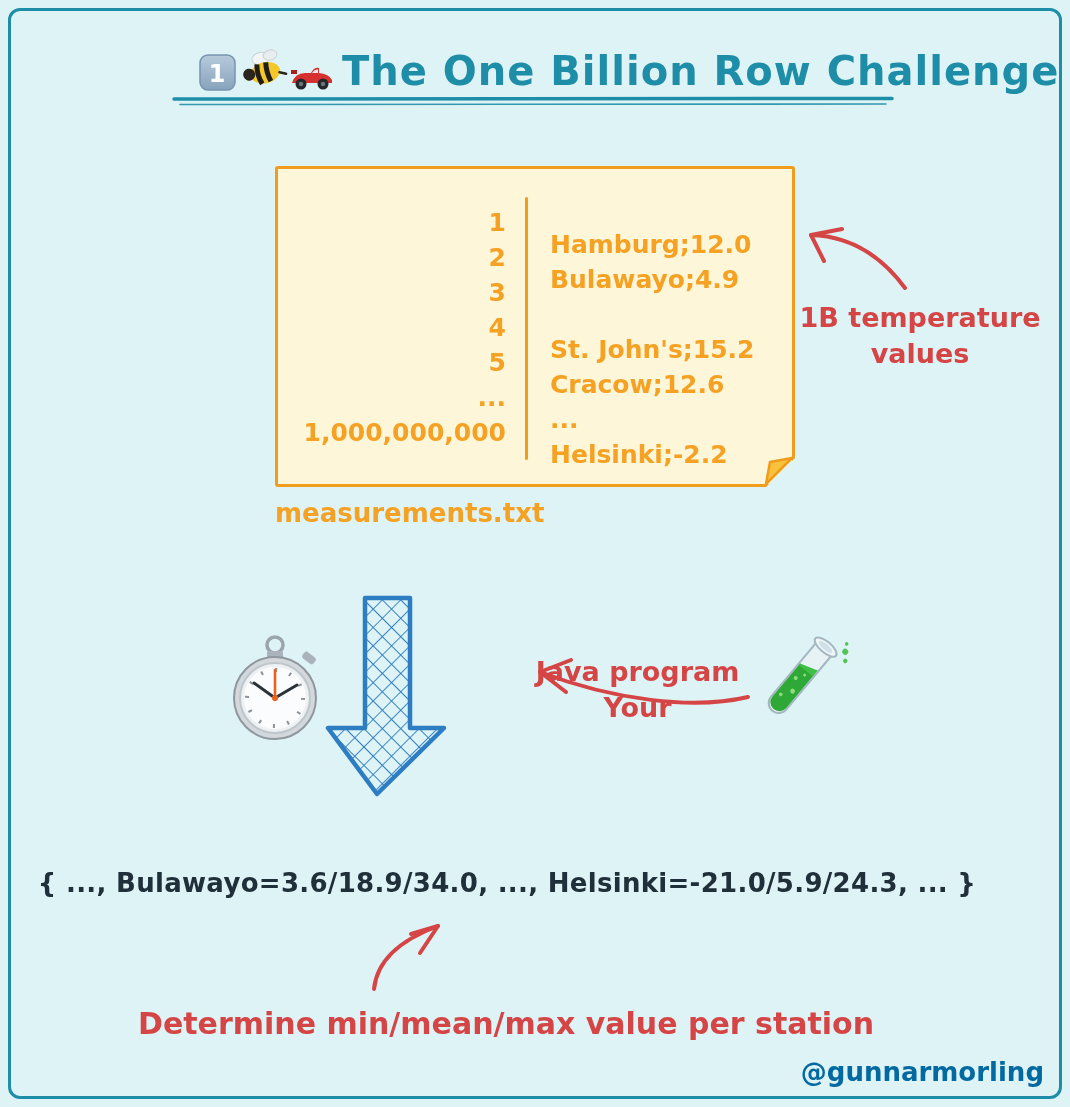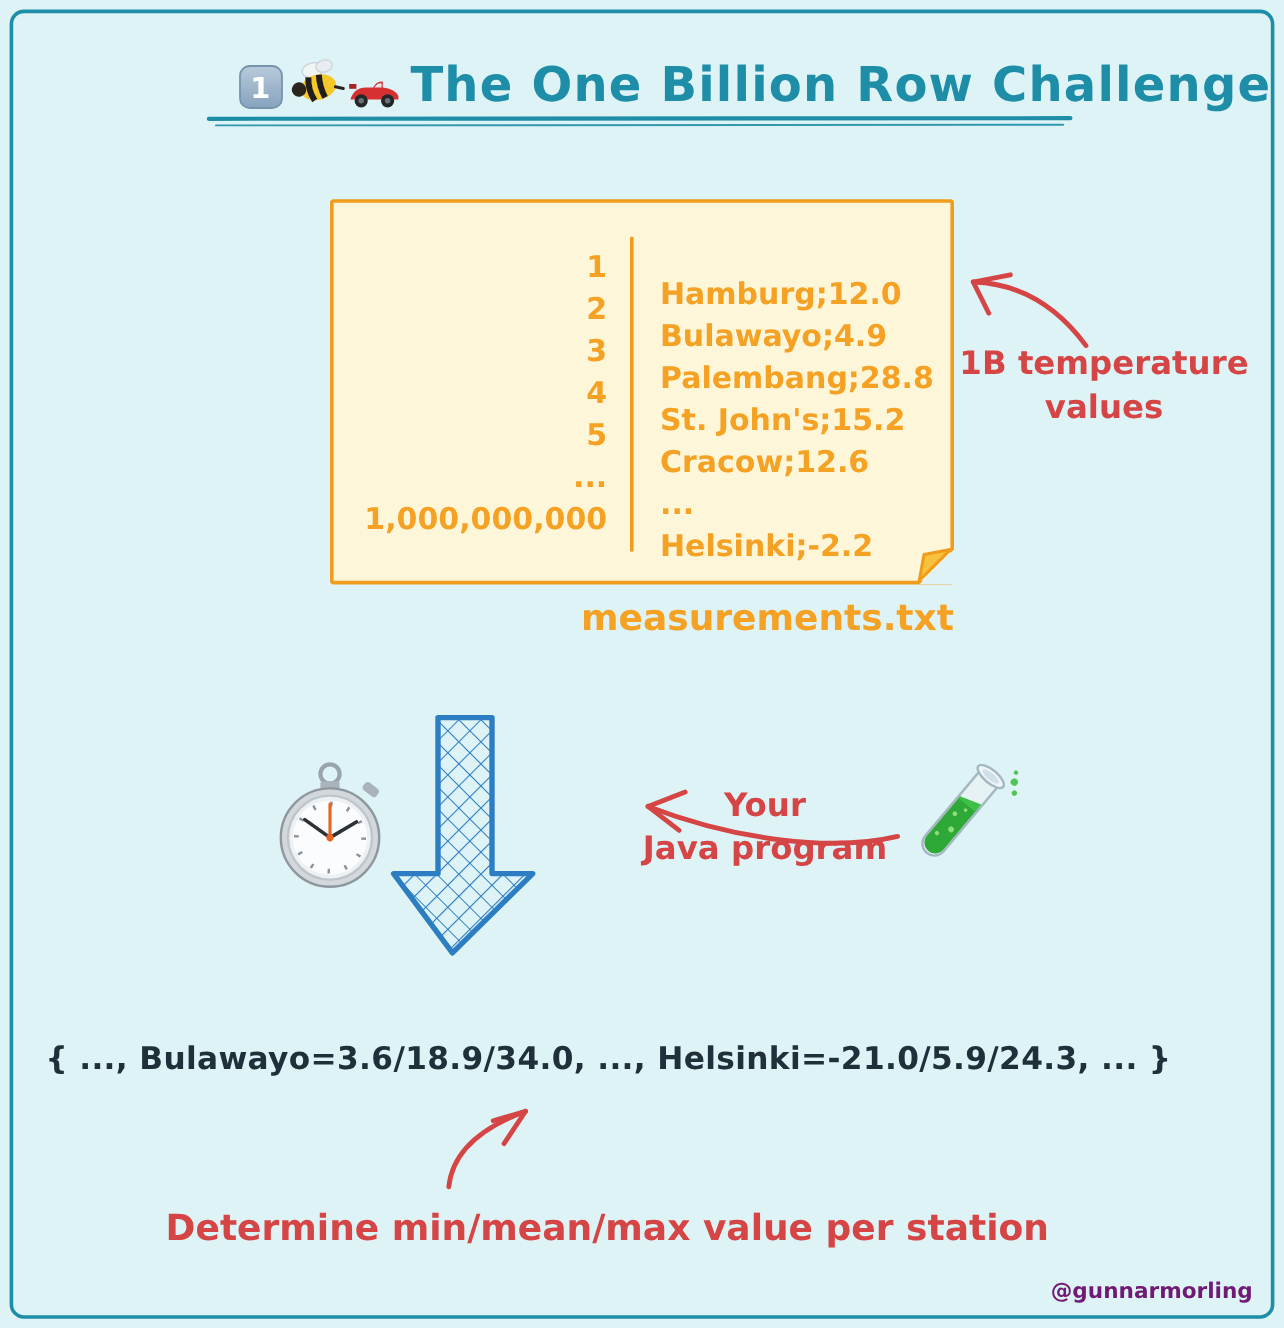--- a/index.html
+++ b/index.html
@@ -14,40 +14,40 @@
 
   
   .file-card{position:absolute;left:275px;top:166px;width:520px;height:321px;box-sizing:border-box;
              background:#fdf6d8;border:3px solid #f09c1c;border-radius:3px;}
   .card-divider{position:absolute;left:247px;top:28px;bottom:24px;width:3px;background:#f09c1c;border-radius:2px;}
   .card-rows{position:absolute;left:0;top:36px;right:0;}
   .card-row{display:flex;height:35px;align-items:center;font-size:25px;color:#f5a123;font-weight:bold;}
   .card-row .num{width:228px;text-align:right;}
   .card-row .val{padding-left:44px;white-space:nowrap;margin-top:44px;}
   .fold{position:absolute;right:-3px;bottom:-3px;}
-  .file-caption{position:absolute;left:275px;top:498px;width:520px;text-align:right;
-                font-size:30px;font-weight:bold;color:#f5a123;}
+  .file-caption{position:absolute;left:275px;top:498px;width:520px;text-align:left;
+                font-size:26px;font-weight:bold;color:#f5a123;}
 
   
   .red-note{position:absolute;color:#d64545;font-size:27px;font-weight:bold;text-align:center;line-height:36px;}
-  .note-1b{left:798px;top:286px;width:244px;}
+  .note-1b{left:798px;top:300px;width:244px;}
   .note-program{left:520px;top:654px;width:235px;}
   .note-determine{left:138px;top:1006px;width:610px;font-size:30px;white-space:nowrap;}
 
   
   .stopwatch{position:absolute;left:228px;top:630px;}
   .big-arrow{position:absolute;left:318px;top:590px;}
   .testtube{position:absolute;left:740px;top:622px;}
   .arrow-svg{position:absolute;overflow:visible;}
 
   
   .result-line{position:absolute;left:0;top:868px;width:1014px;text-align:center;
                font-size:26px;font-weight:bold;color:#20303a;letter-spacing:.3px;white-space:nowrap;}
 
-  .author{position:absolute;right:26px;bottom:20px;font-size:18px;font-weight:bold;color:#701a75;}
+  .author{position:absolute;right:26px;bottom:20px;font-size:26px;font-weight:bold;color:#0369a1;}
 </style>
 </head>
 <body>
 
 <div class="canvas">
   <div class="frame"></div>
 
   <div class="emoji-group">
     <svg width="40" height="40" viewBox="0 0 40 40">
       <defs>
@@ -93,21 +93,20 @@
       <div class="card-row">
           <span class="num">1</span>
           <span class="val">Hamburg;12.0</span>
         </div>
       <div class="card-row">
           <span class="num">2</span>
           <span class="val">Bulawayo;4.9</span>
         </div>
       <div class="card-row">
           <span class="num">3</span>
-          <span class="val">Palembang;28.8</span>
         </div>
       <div class="card-row">
           <span class="num">4</span>
           <span class="val">St. John's;15.2</span>
         </div>
       <div class="card-row">
           <span class="num">5</span>
           <span class="val">Cracow;12.6</span>
         </div>
       <div class="card-row">
@@ -156,22 +155,22 @@
       </pattern>
     </defs>
     <path d="M47,8 H92 V138 H126 L59,204 L10,138 H47 Z" fill="url(#xh)" stroke="#2d7dc3" stroke-width="4.5" stroke-linejoin="round"></path>
   </svg>
 
   <svg class="arrow-svg" style="left:525px;top:650px;" width="235" height="60" viewBox="0 0 235 60">
     <path d="M223,47 C 168,60 88,50 15,22" fill="none" stroke="#d64545" stroke-width="4" stroke-linecap="round"></path>
     <path d="M15,22 L46,10 M15,22 L41,42" fill="none" stroke="#d64545" stroke-width="4" stroke-linecap="round"></path>
   </svg>
   <div class="red-note note-program">
+    <div>Java program</div>
     <div>Your</div>
-    <div>Java program</div>
   </div>
 
   <svg class="testtube" width="116" height="116" viewBox="0 0 116 116">
     <g transform="rotate(40 58 58)">
       <path d="M48,16 H68 V88 A10,10 0 0 1 48,88 Z" fill="#e9f1f5" fill-opacity="0.85" stroke="#a3b8c1" stroke-width="2"></path>
       <path d="M49,44 H67 V87 A9,9 0 0 1 49,87 Z" fill="#2ea836"></path>
       <path d="M49,44 L67,38 V46 H49 Z" fill="#3fbf45"></path>
       <circle cx="55" cy="58" r="2" fill="#8fdc7e"></circle>
         <circle cx="61" cy="70" r="2.4" fill="#8fdc7e"></circle>
       <circle cx="54" cy="80" r="1.8" fill="#8fdc7e"></circle>

